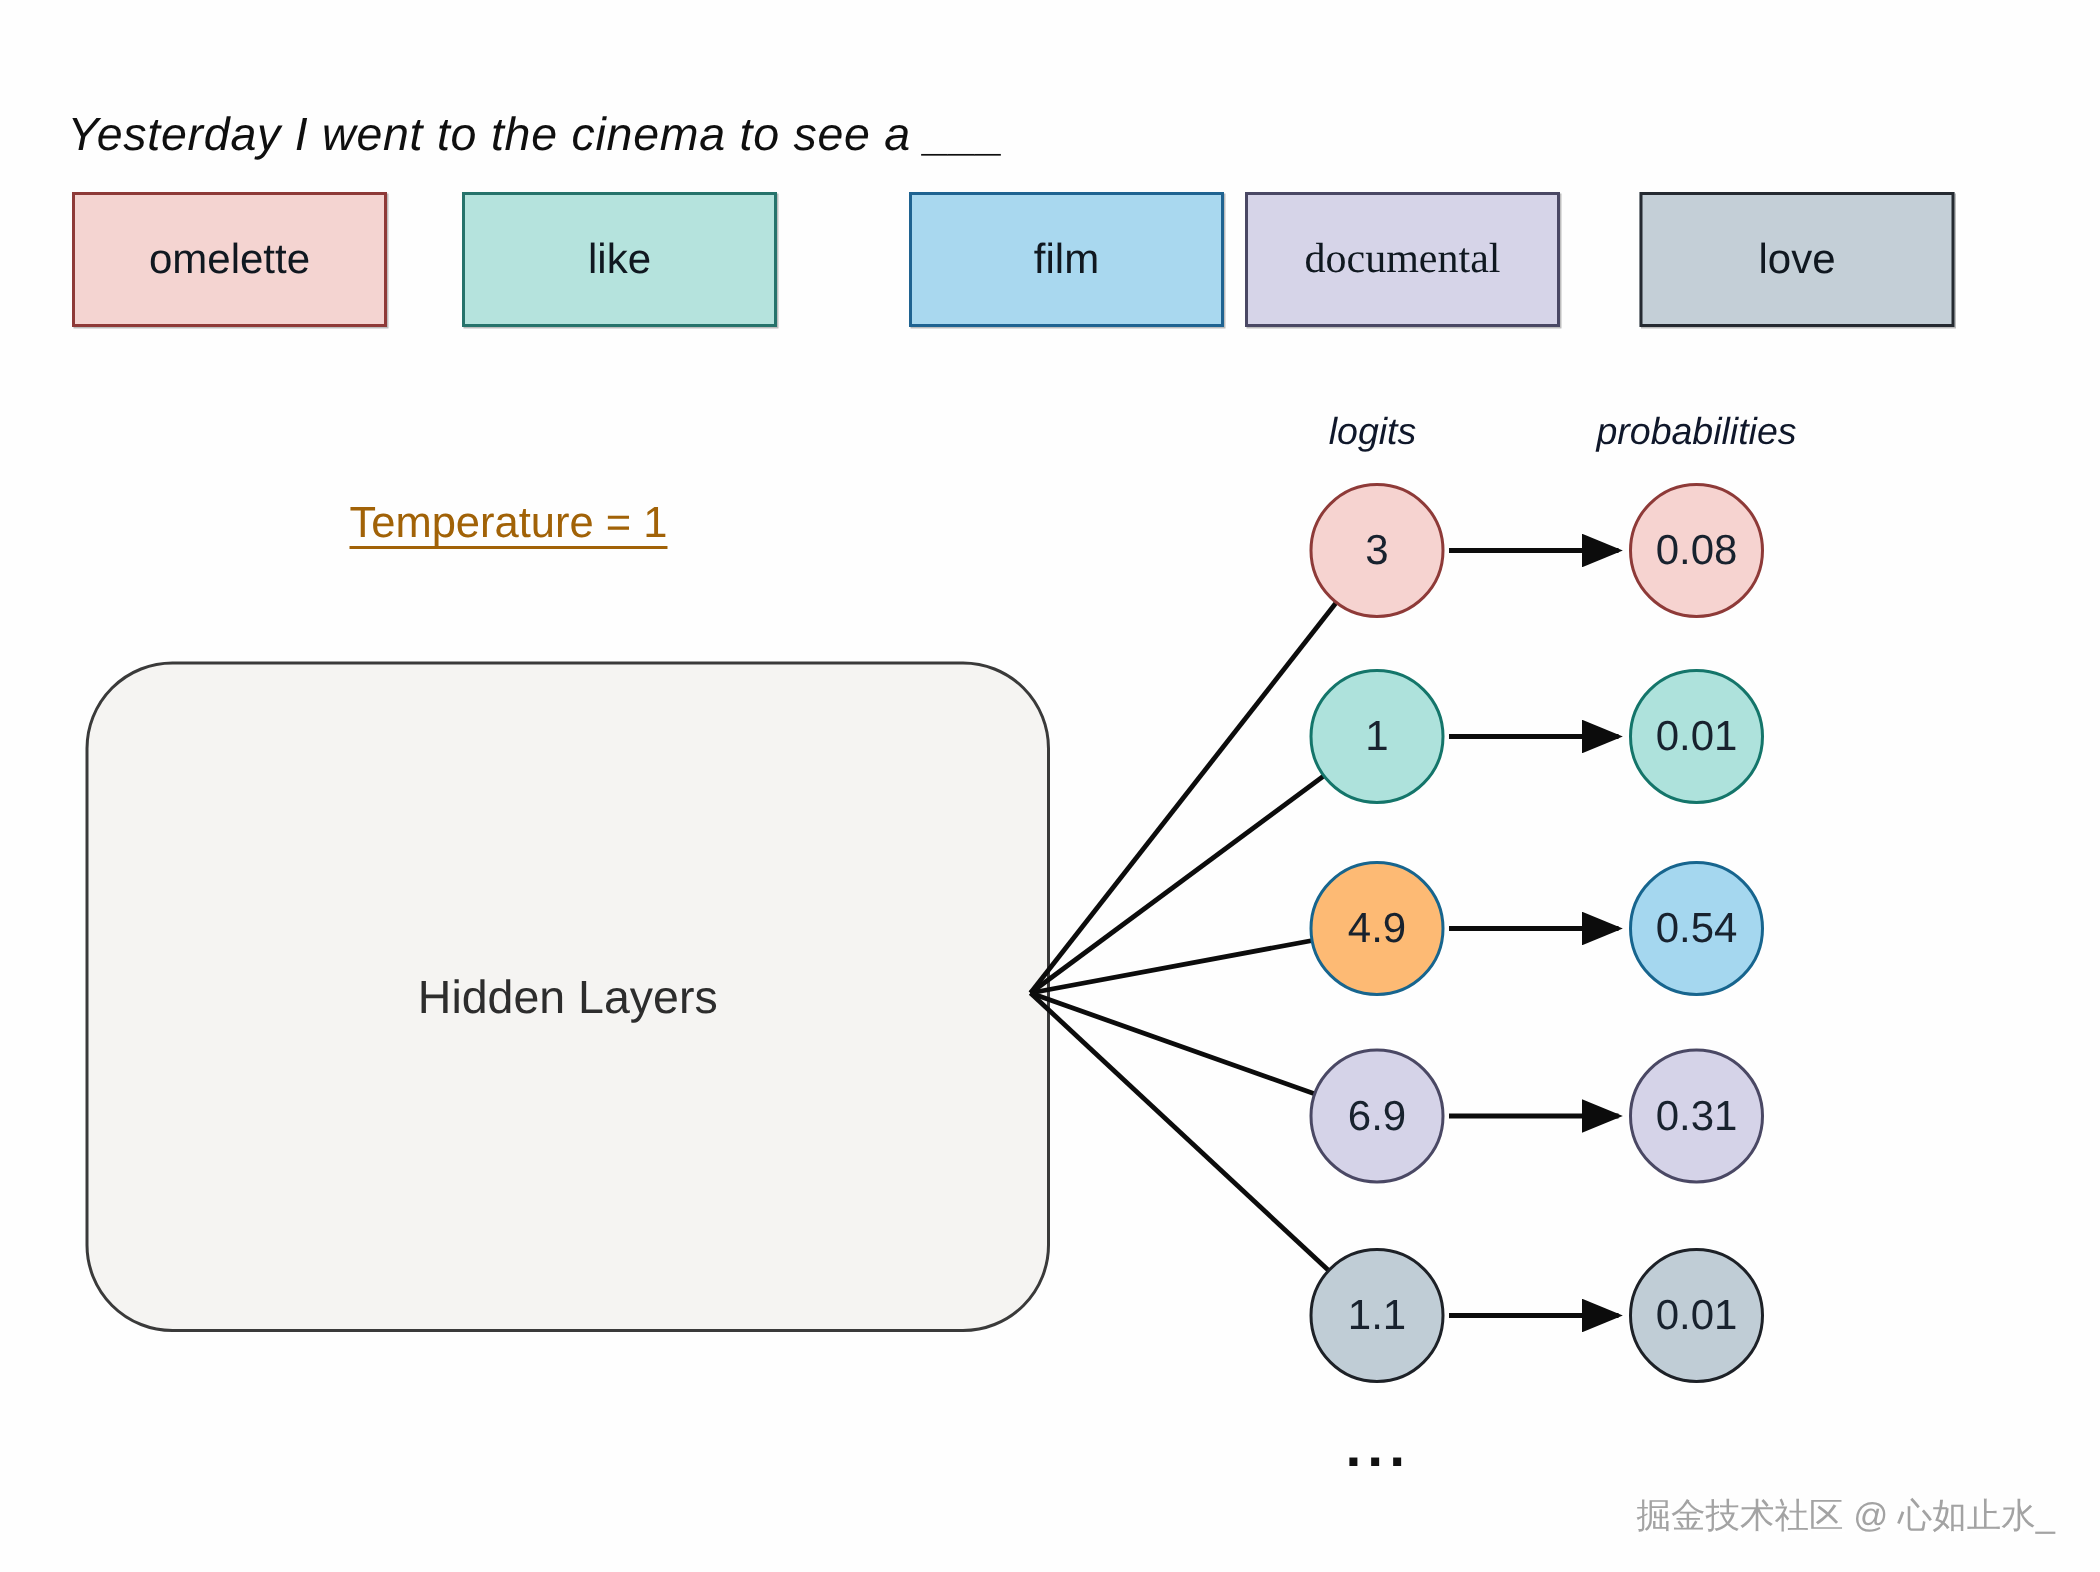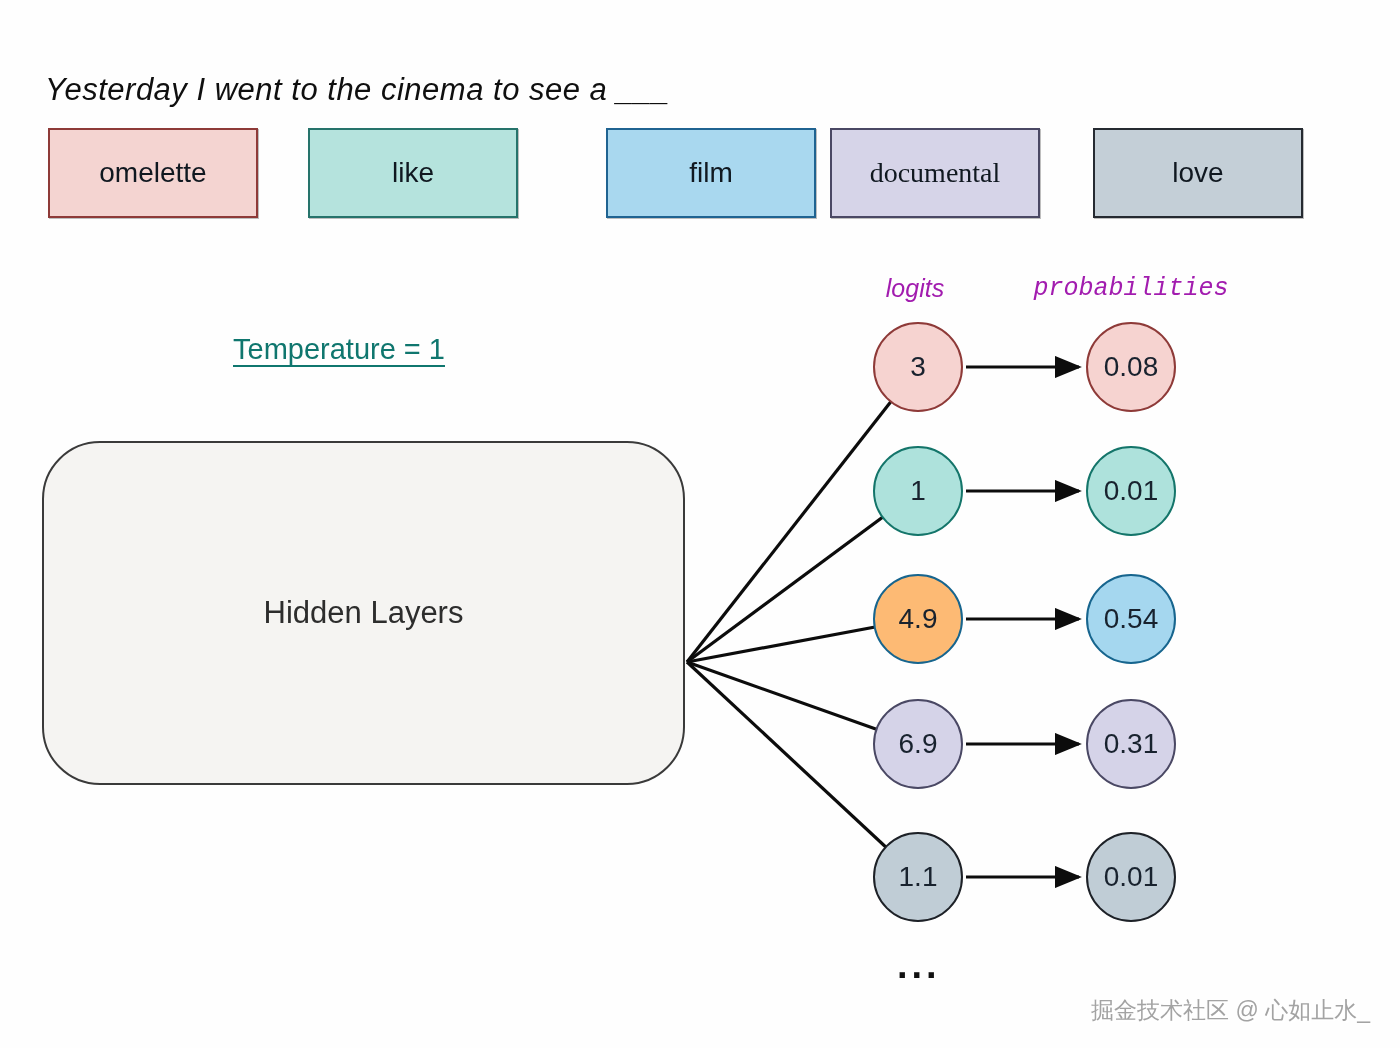--- a/index.html
+++ b/index.html
@@ -11,29 +11,29 @@
     position:absolute; left:45px; top:32px; font-size:31px; font-style:italic;
     font-weight:500; color:#0f0f0f; letter-spacing:0.5px; white-space:nowrap;margin-top:40px;
   }
   .token {
     position:absolute; top:128px; width:210px; height:90px; box-sizing:border-box;
     display:flex; align-items:center; justify-content:center;
     font-size:28px; color:#101820; border:2.5px solid #333;
     box-shadow:1px 1px 0 rgba(0,0,0,0.25);
   }
   .col-header {
-    position:absolute; top:274px; font-size:25px; font-style:italic; color:#a21caf;
+    position:absolute; top:274px; font-size:25px; font-style:italic; color:#0f172a;
     transform:translateX(-50%); white-space:nowrap;
   }
   .temperature {
-    position:absolute; left:233px; top:333px; font-size:29px; color:#0f766e;
+    position:absolute; left:233px; top:333px; font-size:29px; color:#a16207;
     text-decoration:underline; text-underline-offset:6px; white-space:nowrap;
   }
   .hidden-box {
-    position:absolute; left:42px; top:441px; width:643px; height:344px;
+    position:absolute; left:57px; top:441px; width:643px; height:447px;
     box-sizing:border-box; background:#f5f4f2; border:2.5px solid #3a3a3a;
     border-radius:58px; display:flex; align-items:center; justify-content:center;
   }
   .hidden-box span { font-size:31px; color:#2d2d2d; }
   .connectors { position:absolute; left:0; top:0; width:1400px; height:1048px; z-index:1; }
   .circle {
     position:absolute; width:90px; height:90px; border-radius:50%;
     box-sizing:border-box; border:2.5px solid #333; z-index:2;
     display:flex; align-items:center; justify-content:center;
     font-size:28px; color:#18222e;
@@ -61,21 +61,21 @@
 
   <div id="token-row">
       <div class="token" style="left: 48px; background: rgb(244, 212, 209); border-color: rgb(142, 58, 56);">omelette</div>
       <div class="token" style="left: 308px; background: rgb(181, 227, 221); border-color: rgb(38, 115, 107);">like</div>
       <div class="token" style="left: 565px; background: rgb(169, 216, 239); border-color: rgb(31, 99, 145); margin-left: 41px;">film</div>
       <div class="token" style="left: 830px; background: rgb(214, 212, 232); border-color: rgb(74, 72, 100); font-family: Liberation Serif, serif;">documental</div>
       <div class="token" style="left: 1093px; background: rgb(196, 207, 215); border-color: rgb(37, 42, 49);">love</div>
     </div>
 
   <div class="col-header" style="left:915px;">logits</div>
-  <div class="col-header" style="left:1131px;font-family:Liberation Mono, monospace;">probabilities</div>
+  <div class="col-header" style="left:1131px;">probabilities</div>
 
   <div class="temperature">Temperature = 1</div>
 
   <svg class="connectors" viewBox="0 0 1400 1048" xmlns="http://www.w3.org/2000/svg">
     <defs>
       <marker id="arrowhead" markerWidth="8.5" markerHeight="7" refX="7.6" refY="3.5" orient="auto">
         <path d="M0,0 L8.5,3.5 L0,7 Z" fill="#0c0c0c"></path>
       </marker>
     </defs>
     <g id="fan-lines">

